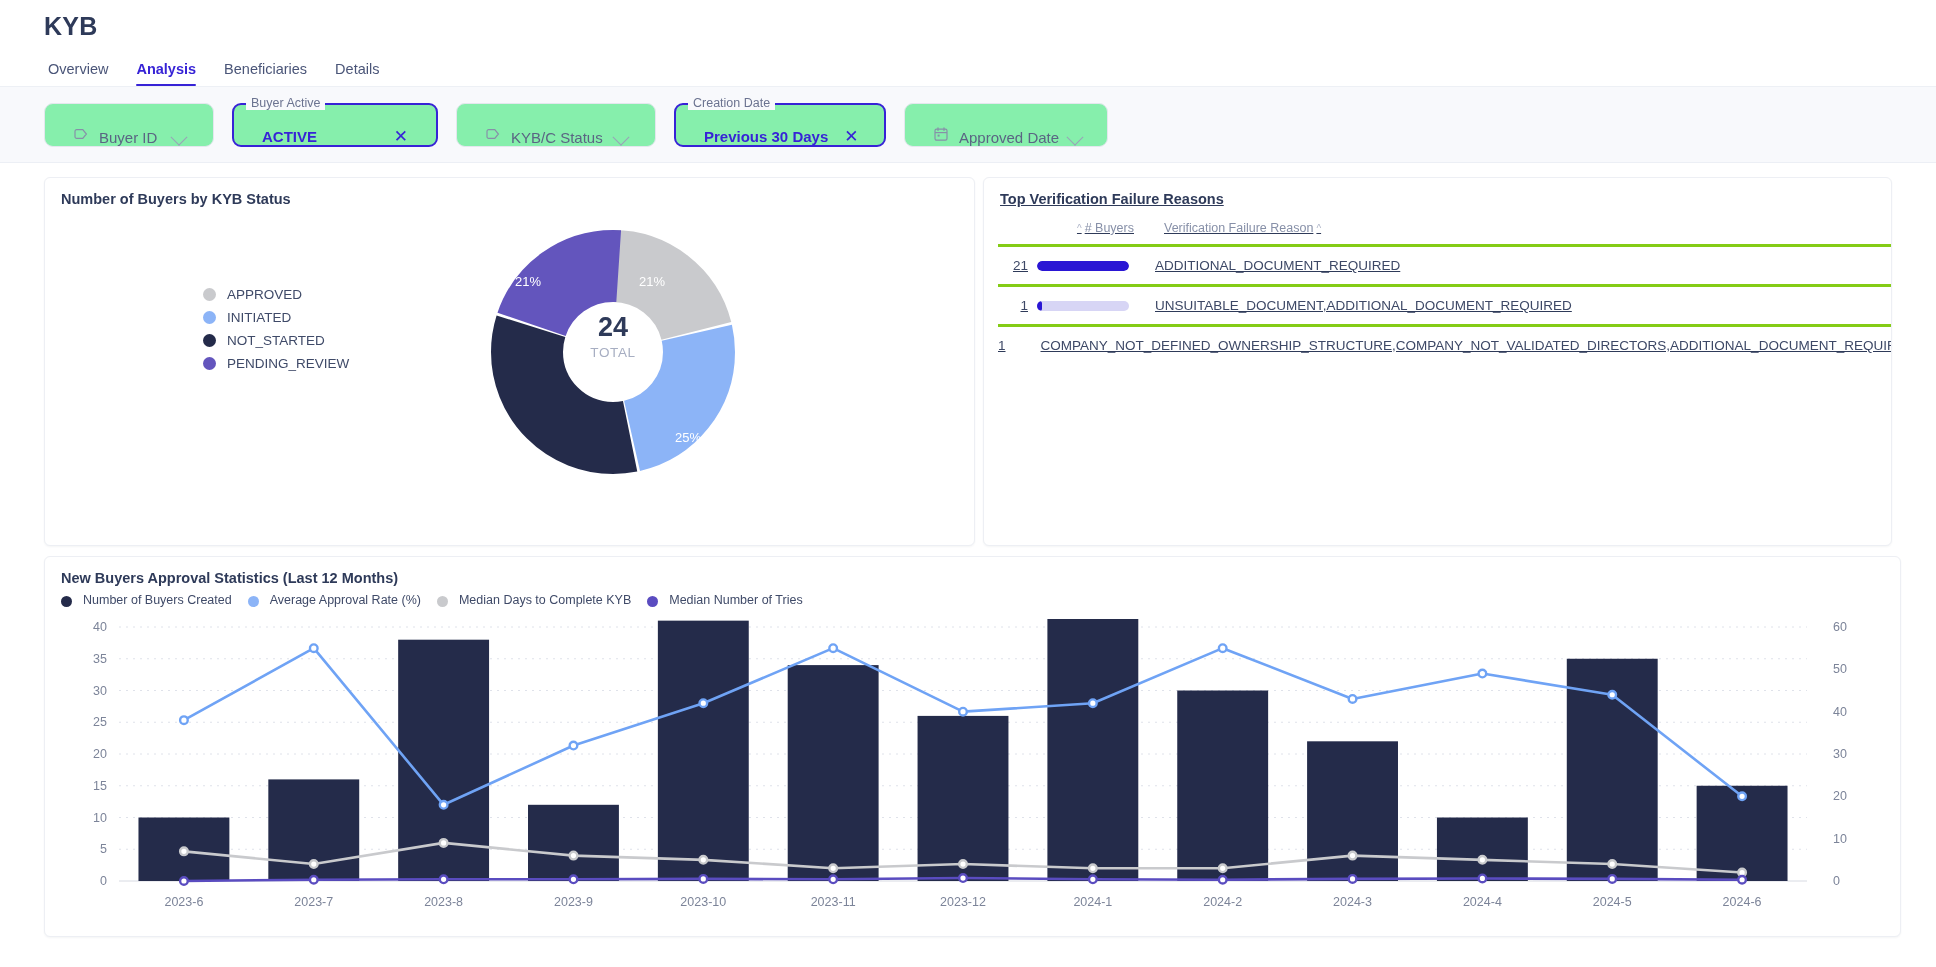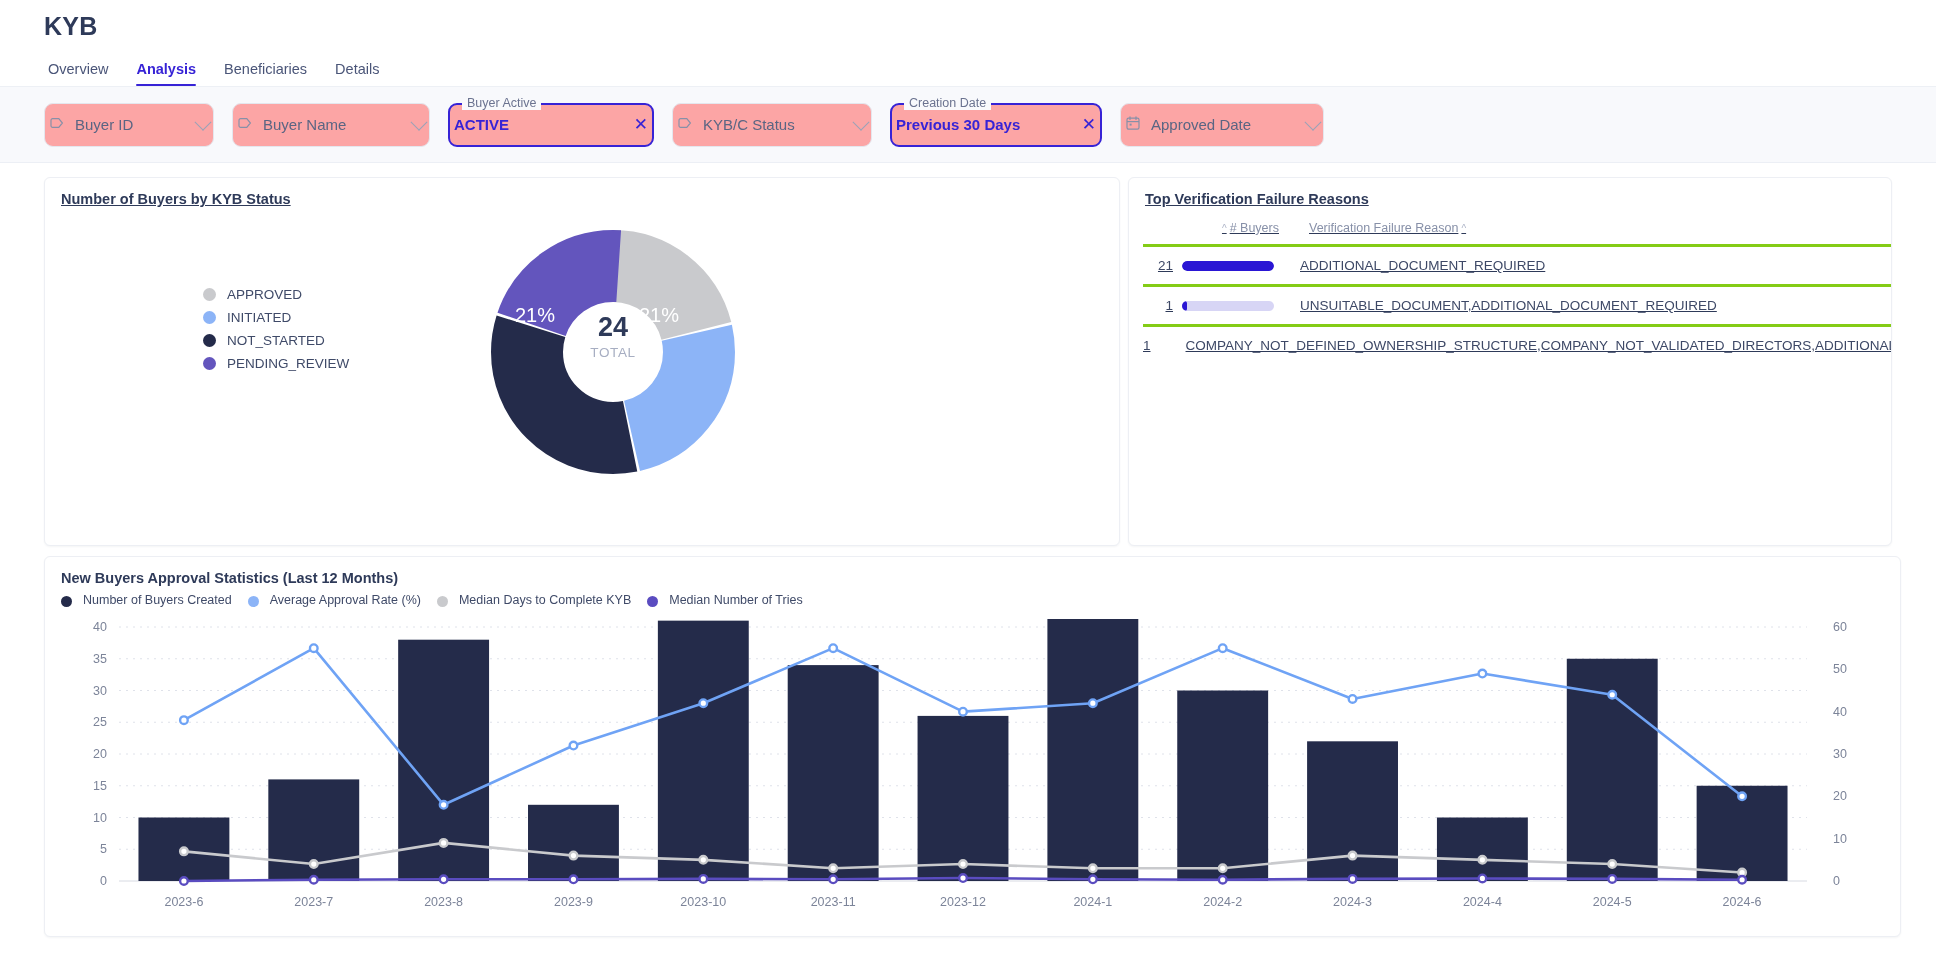--- a/index.html
+++ b/index.html
@@ -51,24 +51,24 @@
     align-items: center;
     gap: 18px;
     padding: 14px 0 14px 44px;
     height: 76px;
   }
   .filter {
     position: relative;
     height: 44px;
     border: 1px solid #e4e7ee;
     border-radius: 9px;
-    background: #fca5a5;
-    display: flex;
-    align-items: center;
-    padding: 0 4px;
+    background: #86efac;
+    display: flex;
+    align-items: flex-end;
+    padding: 0 28px;
     gap: 10px;
     cursor: pointer;
     min-width: 160px;
   }
   .filter .ftext {
     font-size: 15px;
     color: #5a6583;
     flex: 1;
     white-space: nowrap;
   }
@@ -119,21 +119,21 @@
     border: 1px solid #edeff4;
     border-radius: 6px;
     box-shadow: 0 1px 2px rgba(40,50,80,.05);
   }
   .card-title {
     font-size: 14.5px;
     font-weight: bold;
     color: #2e3a59;
     padding: 13px 0 0 16px;
   }
-  .card-donut { width: 1076px; height: 369px; position: relative; text-decoration: underline; }
+  .card-donut { width: 931px; height: 369px; position: relative; }
   .card-reasons { flex: 1; height: 369px; position: relative; overflow: hidden; text-decoration: underline; }
   
   .donut-legend {
     position: absolute;
     left: 158px; top: 109px;
     display: flex; flex-direction: column; gap: 8px;
   }
   .lg-row { display: flex; align-items: center; gap: 11px; }
   .lg-dot { width: 13px; height: 13px; border-radius: 50%; }
   .lg-label { font-size: 13.5px; color: #3f4a68; }
@@ -144,24 +144,23 @@
   }
   .donut-center {
     position: absolute;
     left: 0; right: 0; top: 130px;
     text-align: center;
   }
   .donut-total-num { font-size: 27px; font-weight: bold; color: #2e3a59; }
   .donut-total-lbl { font-size: 13.5px; color: #a7aec2; letter-spacing: .6px; margin-top: 2px; }
   .slice-pct {
     position: absolute;
-    font-size: 20px;
+    font-size: 13px;
     color: #ffffff;
     font-weight: 500;
-    margin-top: 30px;
   }
   
   .rtable { padding: 14px 0 0 14px; }
   .rhead {
     display: flex;
     align-items: center;
     font-size: 12.5px;
     color: #8790a8;
     padding-bottom: 9px;
   }
@@ -220,29 +219,20 @@
   <div class="filter w-buyerid">
     <span class="tagicon">
       <svg width="16" height="16" viewBox="0 0 16 16">
           <path d="M2 5.2a1.6 1.6 0 011.6-1.6h6.2l3.6 4.4-3.6 4.4H3.6A1.6 1.6 0 012 10.8z" fill="none" stroke="#8790a8" stroke-width="1.2"></path>
         </svg>
     </span>
     <span class="ftext">Buyer ID</span>
     <span class="chev"></span>
   </div>
 
-  <div class="filter w-buyername">
-    <span class="tagicon">
-      <svg width="16" height="16" viewBox="0 0 16 16">
-          <path d="M2 5.2a1.6 1.6 0 011.6-1.6h6.2l3.6 4.4-3.6 4.4H3.6A1.6 1.6 0 012 10.8z" fill="none" stroke="#8790a8" stroke-width="1.2"></path>
-        </svg>
-    </span>
-    <span class="ftext">Buyer Name</span>
-    <span class="chev"></span>
-  </div>
 
   <div class="filter active w-buyeractive">
     <span class="legend-label">Buyer Active</span>
     <span class="ftext">ACTIVE</span>
     <span class="xbtn">✕</span>
   </div>
 
   <div class="filter w-kybstatus">
     <span class="tagicon">
       <svg width="16" height="16" viewBox="0 0 16 16">

